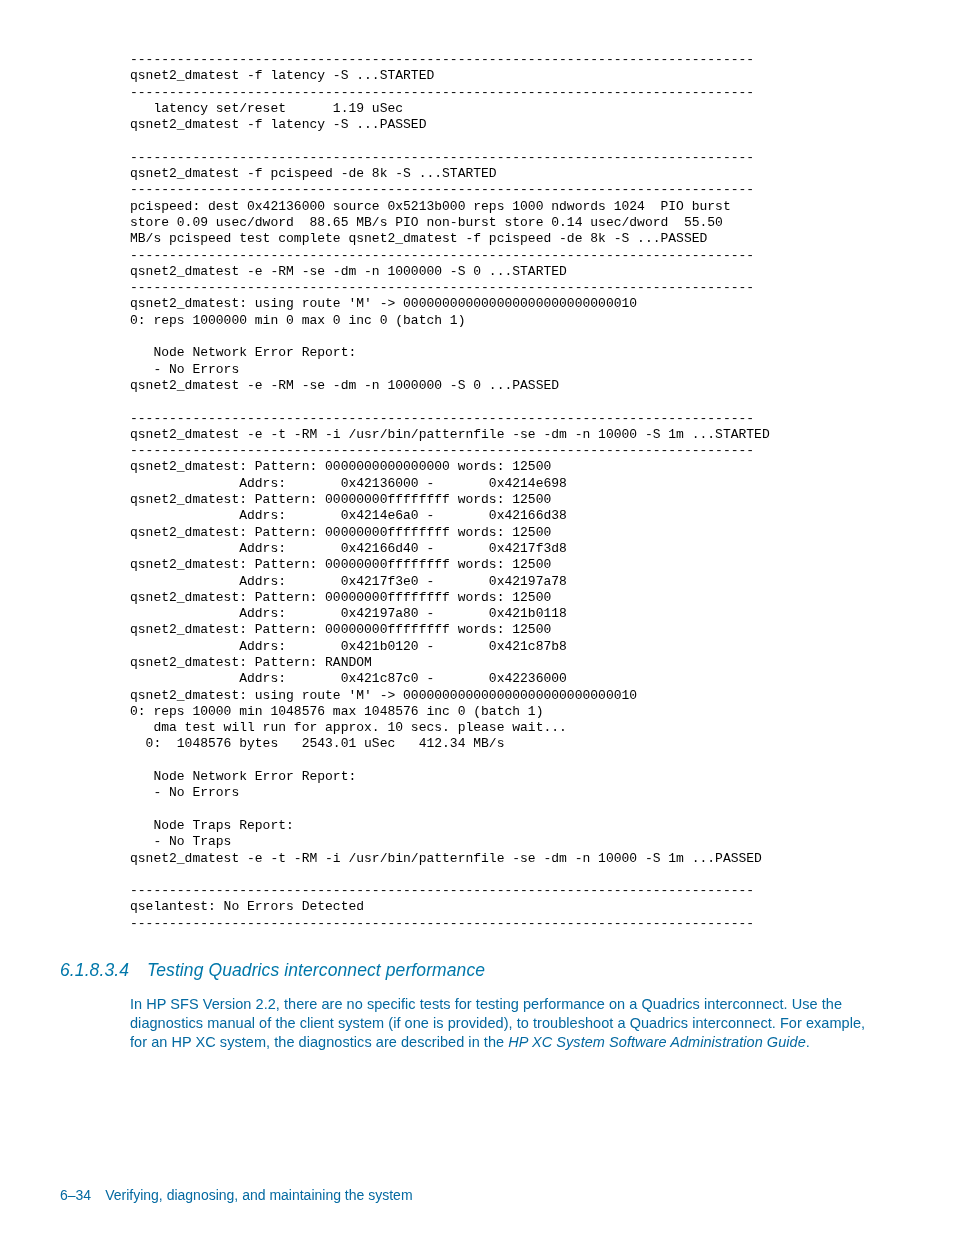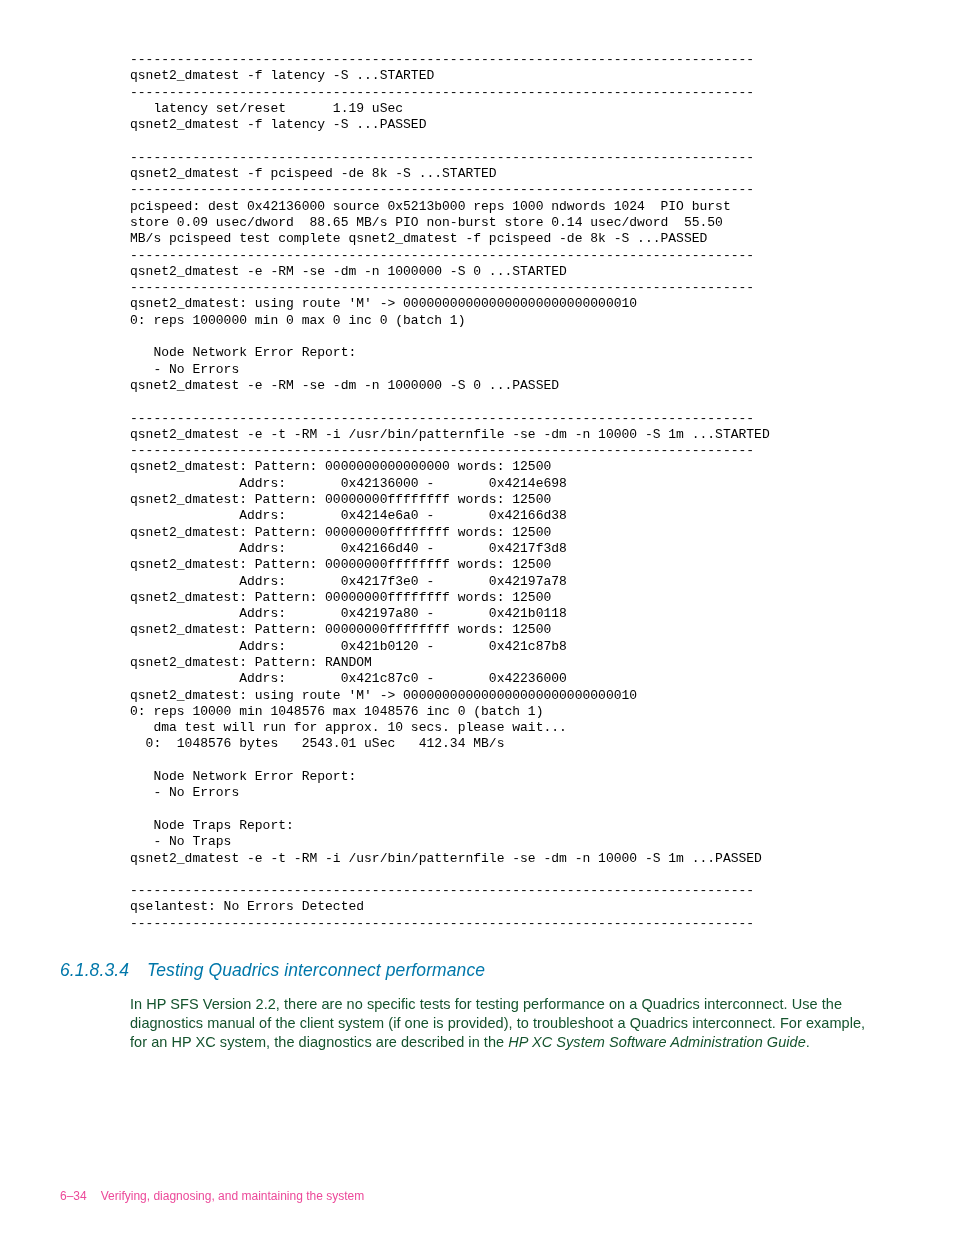--- a/index.html
+++ b/index.html
@@ -39,34 +39,34 @@
     display: inline-block;
     margin-right: 18px;
   }
   .body-para {
     margin-top: 14px;
     margin-left: 70px;
     margin-right: 10px;
     font-family: Arial, Helvetica, sans-serif;
     font-size: 14.5px;
     line-height: 19px;
-    color: #14532d;
+    color: #0369a1;
     font-weight: 400;
     letter-spacing: 0.05px;
   }
   .body-para .ital {
     font-style: italic;
   }
   .footer {
     position: absolute;
     bottom: 32px;
     left: 60px;
     font-family: Arial, Helvetica, sans-serif;
-    font-size: 12px;
-    color: #ec4899;
+    font-size: 14px;
+    color: #0369a1;
   }
   .footer .pgnum {
     display: inline-block;
     margin-right: 14px;
   }
 </style>
 </head>
 <body>
 
 <div class="page">

